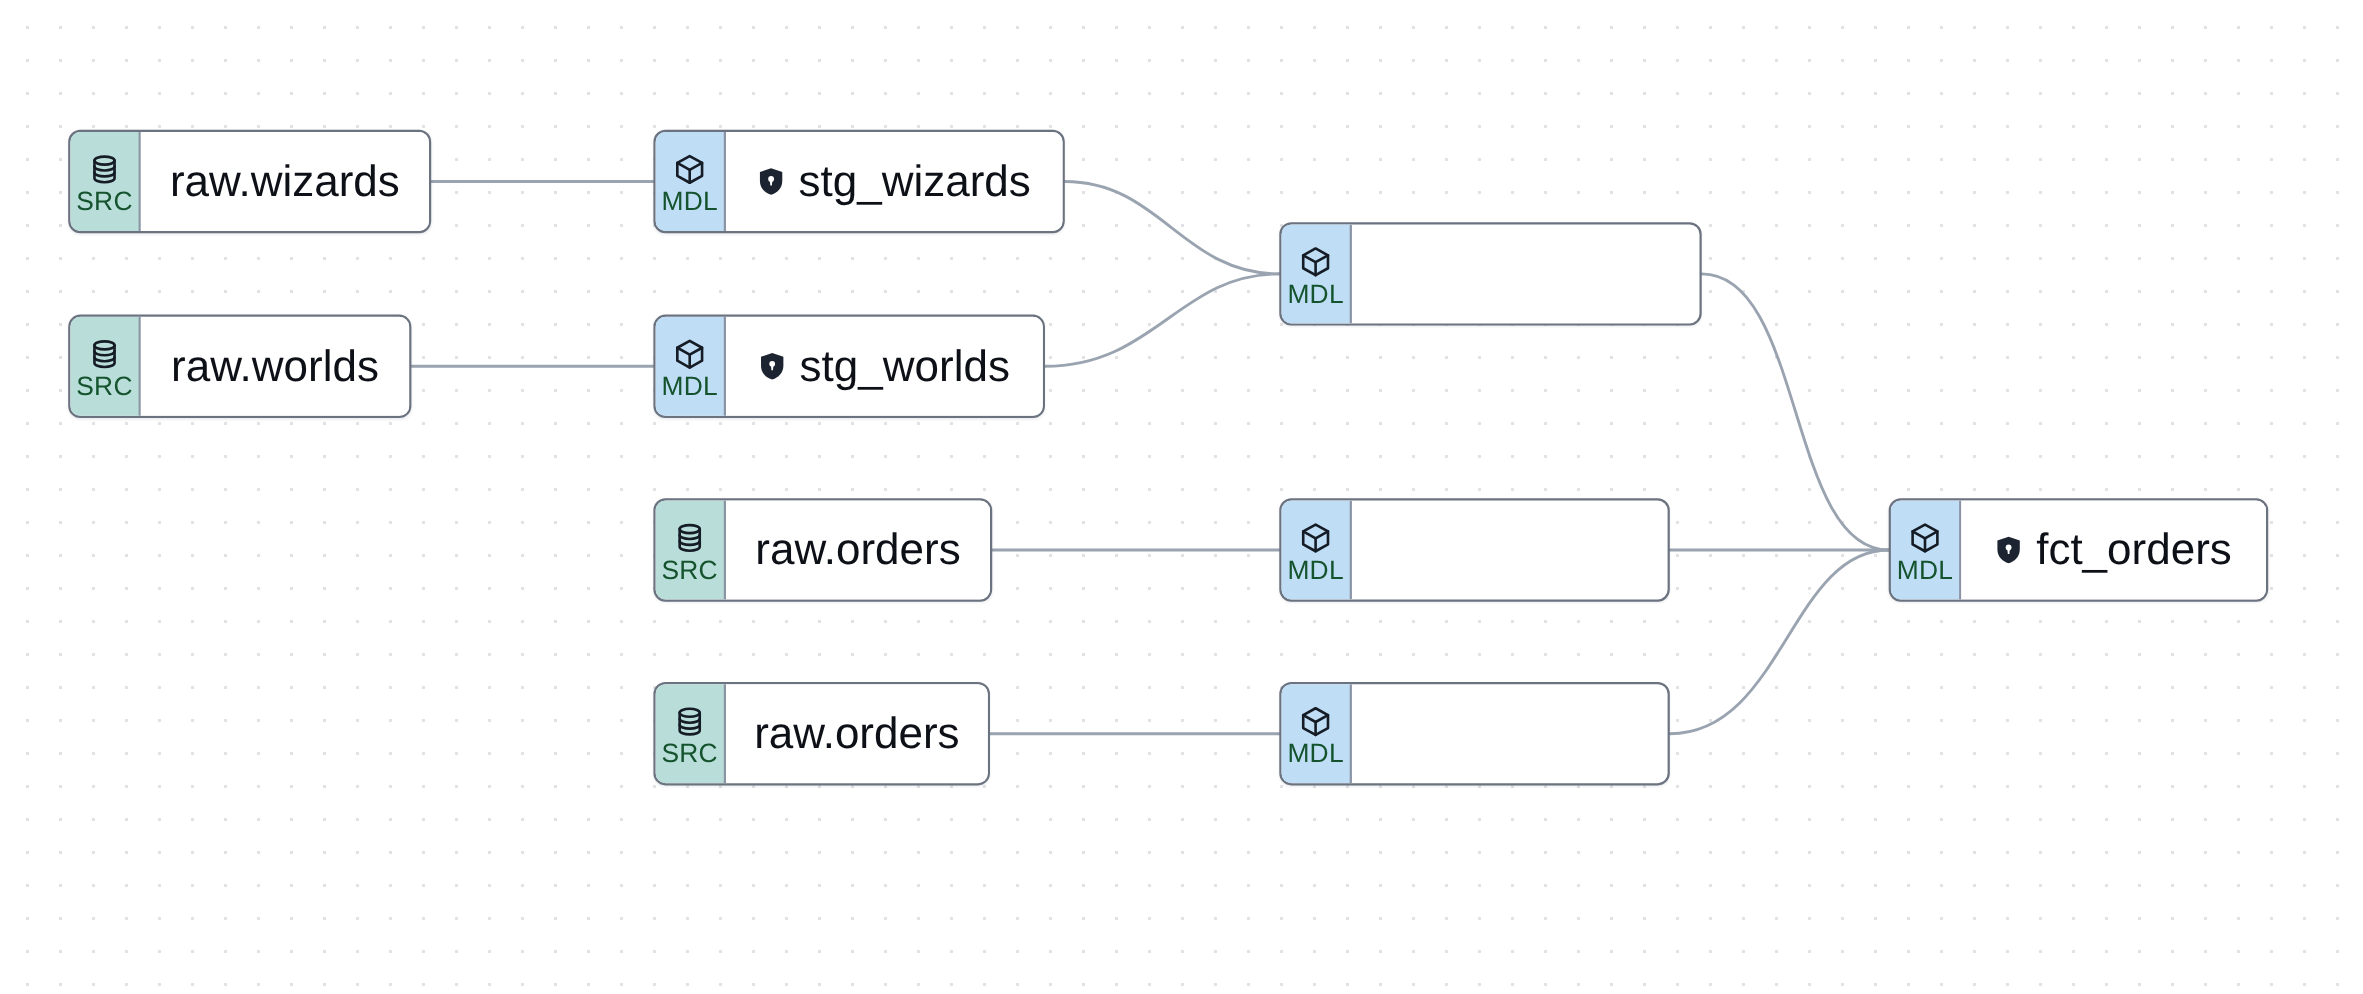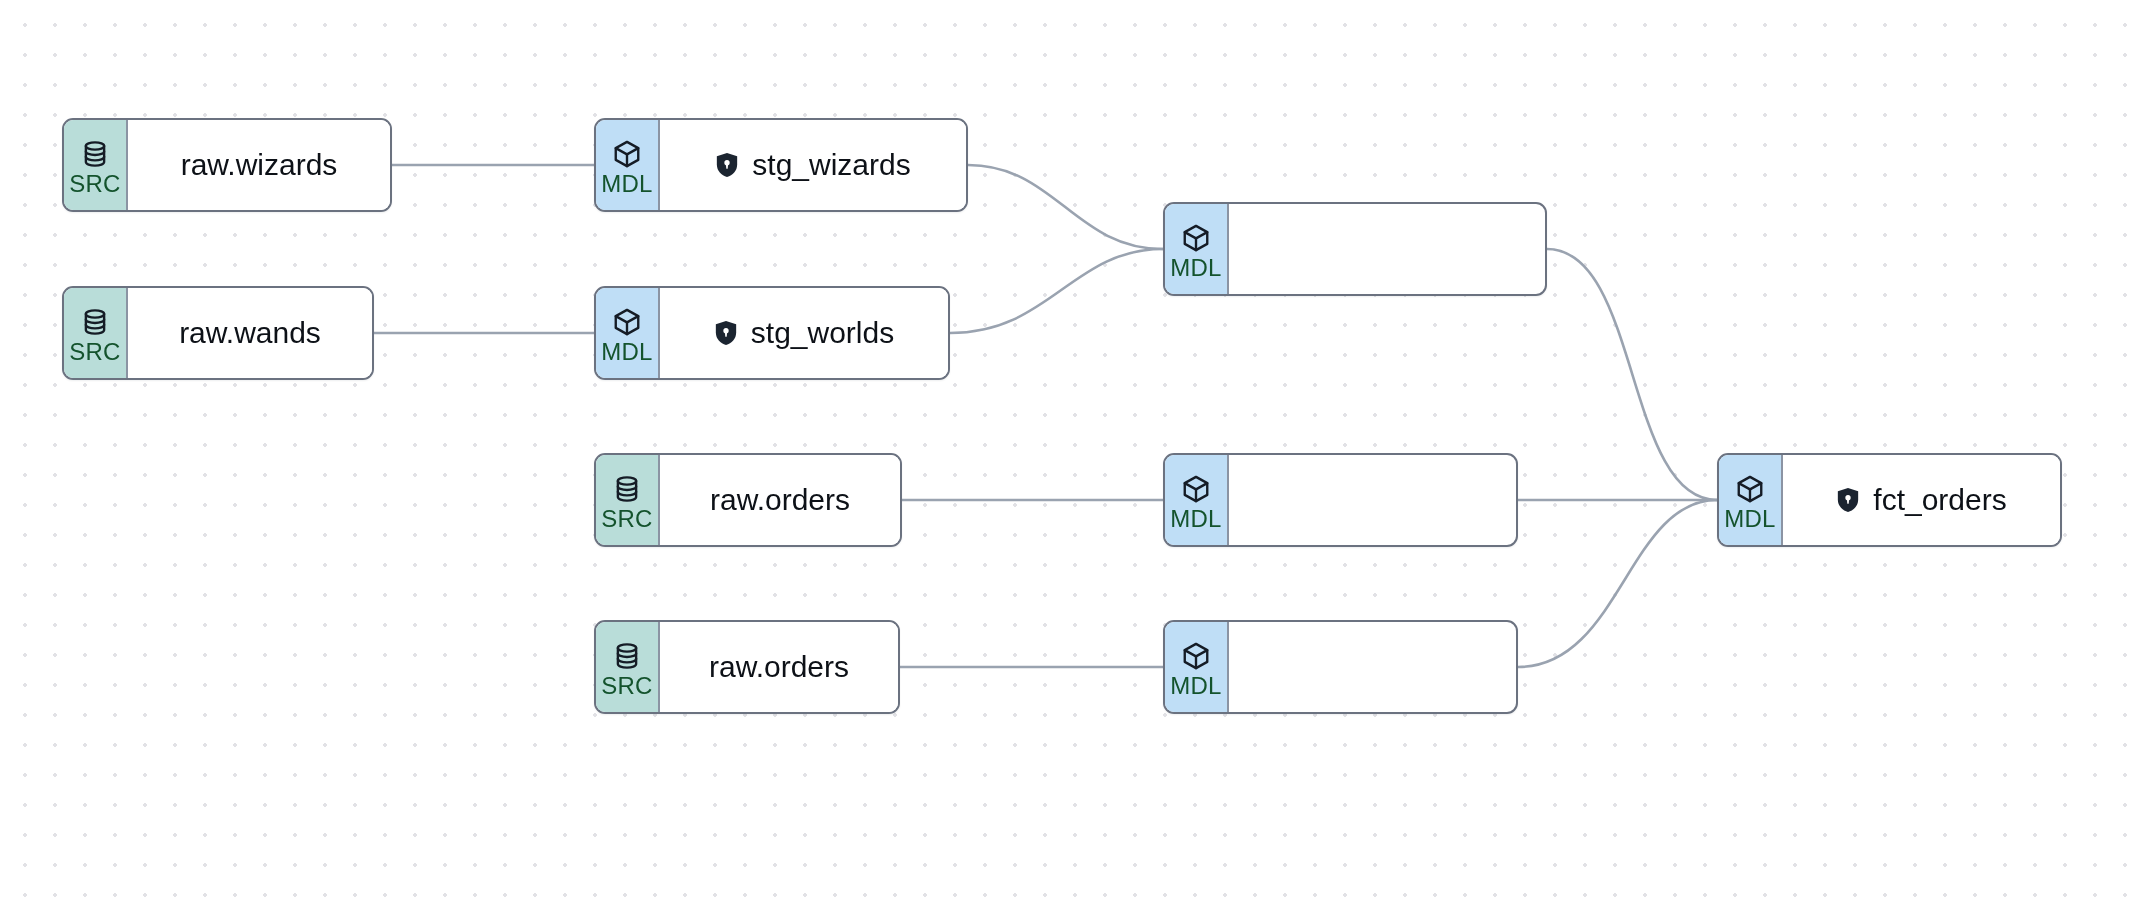--- a/index.html
+++ b/index.html
@@ -80,21 +80,21 @@
     flex: 1 1 auto;
     display: flex;
     align-items: center;
     justify-content: center;
     gap: 13px;
     padding: 0 22px;
     background: #ffffff;
   }
 
   .node-title {
-    font-size: 30px;
+    font-size: 40px;
     color: #0d1117;
     white-space: nowrap;
     line-height: 1;
   }
 
   .shield-icon {
     flex: 0 0 auto;
     display: block;
     line-height: 0;
   }
@@ -135,21 +135,21 @@
         <div class="node-badge src">
           <span class="badge-icon"><svg width="30" height="30" viewBox="0 0 24 24" fill="none" stroke="#151c26" stroke-width="1.9" stroke-linecap="round" stroke-linejoin="round">
       <ellipse cx="12" cy="5.6" rx="7.3" ry="2.9"></ellipse>
       <path d="M4.7 5.6 v4.3 c0 1.6 3.27 2.9 7.3 2.9 s7.3-1.3 7.3-2.9 V5.6"></path>
       <path d="M4.7 9.9 v4.3 c0 1.6 3.27 2.9 7.3 2.9 s7.3-1.3 7.3-2.9 V9.9"></path>
       <path d="M4.7 14.2 v4.2 c0 1.6 3.27 2.9 7.3 2.9 s7.3-1.3 7.3-2.9 v-4.2"></path>
     </svg></span>
           <span class="badge-label">SRC</span>
         </div>
         <div class="node-body">
-          <span class="node-title">raw.wands</span>
+          <span class="node-title">raw.worlds</span>
         </div>
       </div>
       <div class="node" style="left: 594px; top: 453px; width: 308px; height: 94px;">
         <div class="node-badge src">
           <span class="badge-icon"><svg width="30" height="30" viewBox="0 0 24 24" fill="none" stroke="#151c26" stroke-width="1.9" stroke-linecap="round" stroke-linejoin="round">
       <ellipse cx="12" cy="5.6" rx="7.3" ry="2.9"></ellipse>
       <path d="M4.7 5.6 v4.3 c0 1.6 3.27 2.9 7.3 2.9 s7.3-1.3 7.3-2.9 V5.6"></path>
       <path d="M4.7 9.9 v4.3 c0 1.6 3.27 2.9 7.3 2.9 s7.3-1.3 7.3-2.9 V9.9"></path>
       <path d="M4.7 14.2 v4.2 c0 1.6 3.27 2.9 7.3 2.9 s7.3-1.3 7.3-2.9 v-4.2"></path>
     </svg></span>

